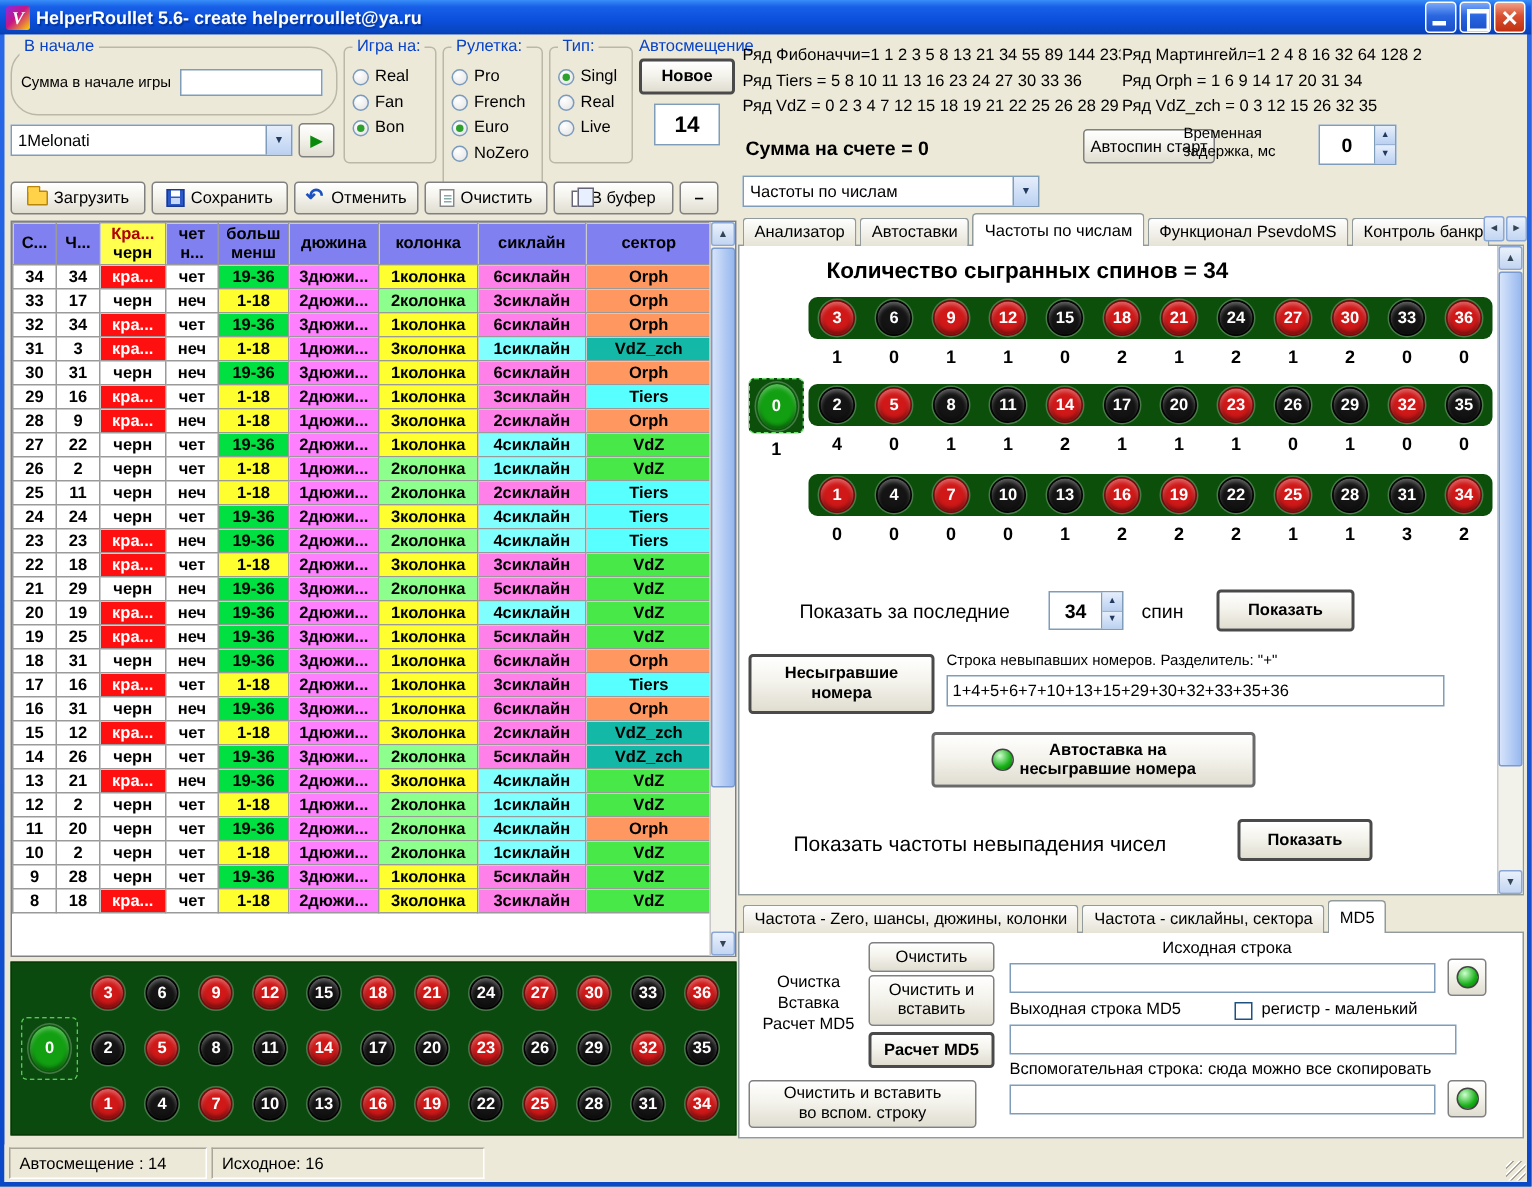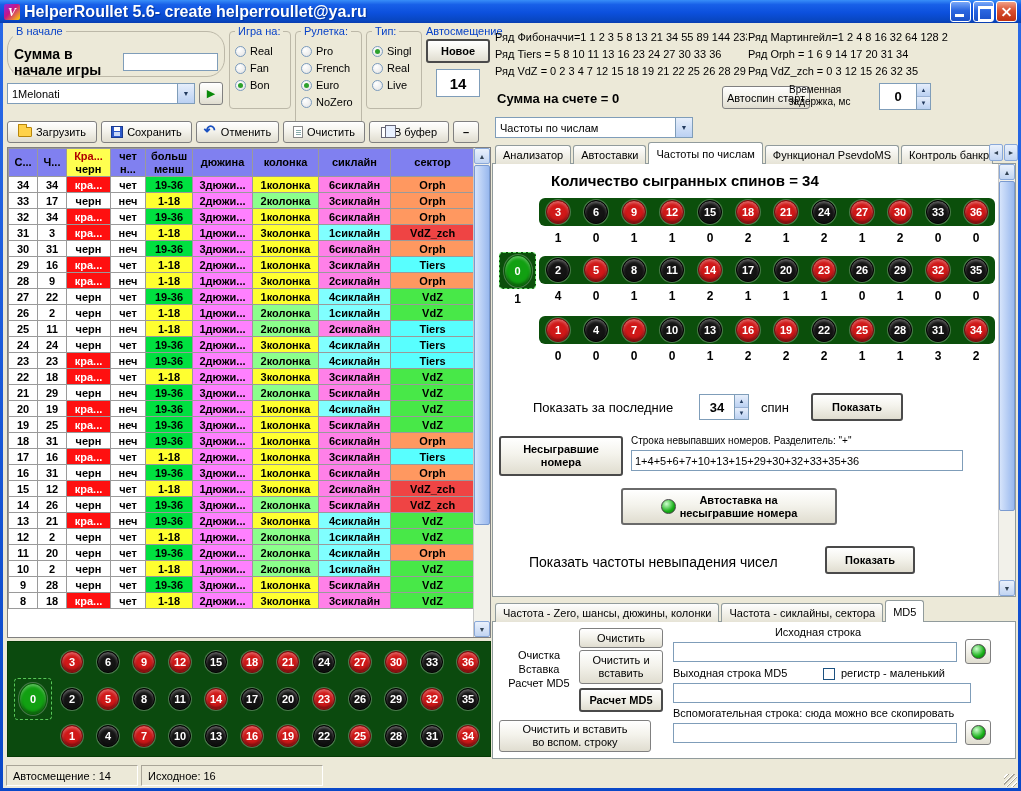--- a/index.html
+++ b/index.html
@@ -1,19 +1,19 @@
 <!DOCTYPE html>
 <html><head>
 <meta charset="utf-8">
 <style>
   html,body{margin:0;padding:0;background:#3A6EA5;font-family:"Liberation Sans",sans-serif;}
   *{box-sizing:border-box;}
   .win{position:relative;width:1021px;height:791px;background:linear-gradient(#2A6AE8,#0A48C8);overflow:hidden;}
   .titlebar{position:absolute;left:0;top:0;right:0;height:23px;background:linear-gradient(180deg,#388EF8 0%,#1860E8 20%,#0C50DD 55%,#0846C0 90%,#0A3CB0);display:flex;align-items:center;padding:0 4px;gap:4px;}
-  .title-text{color:#fff;font-weight:bold;font-size:16px;text-shadow:1px 1px 1px #00339A;flex:1;white-space:nowrap;overflow:hidden;}
+  .title-text{color:#fff;font-weight:bold;font-size:12px;text-shadow:1px 1px 1px #00339A;flex:1;white-space:nowrap;overflow:hidden;}
   .app-icon{width:16px;height:16px;border-radius:2px;background:linear-gradient(135deg,#8A2BE2 0%,#C71585 45%,#FFD700 100%);position:relative;flex:none;}
   .app-icon::after{content:"V";position:absolute;left:4px;top:1px;color:#fff;font:italic bold 12px "Liberation Serif",serif;}
   .winbtns{display:flex;gap:2px;}
   .wbtn{width:21px;height:21px;border-radius:3px;border:1px solid #fff;position:relative;background:linear-gradient(180deg,#7AA8F8,#2A66E0 45%,#1A50C8);}
   .wbtn.close{background:linear-gradient(180deg,#F0A088,#D85030 45%,#C03010);}
   .wbtn.min::after{content:"";position:absolute;left:4px;bottom:4px;width:9px;height:3px;background:#fff;}
   .wbtn.max::after{content:"";position:absolute;left:4px;top:4px;width:11px;height:10px;border:2px solid #fff;border-top-width:3px;}
   .wbtn.close::before,.wbtn.close::after{content:"";position:absolute;left:4px;top:9px;width:11px;height:2px;background:#fff;}
   .wbtn.close::before{transform:rotate(45deg);} .wbtn.close::after{transform:rotate(-45deg);}
   .client{position:absolute;left:3px;top:23px;width:1015px;height:765px;background:#ECE9D8;font-size:11px;color:#000;}
@@ -71,21 +71,21 @@
   .cell-high{background:#00E040;}
   .cell-low{background:#FFFF30;}
   .cell-dozen{background:#FF80FF;}
   .cell-col13{background:#FFFF30;}
   .cell-col2{background:#8CFF8C;}
   .cell-six-cyan{background:#80FFFF;}
   .cell-six-pink{background:#FF80E8;}
   .sec-orph{background:#FF9860;}
   .sec-tiers{background:#58FFFF;}
   .sec-vdz{background:#48E848;}
-  .sec-vdzz{background:#ef4444;text-align:center;}
+  .sec-vdzz{background:#14b8a6;text-align:center;}
 
   
   .vscroll{position:absolute;top:0;right:0;width:17px;bottom:0;background:#F2F1EA;border-left:1px solid #C8C8C8;}
   .sb-btn{position:absolute;left:0;width:16px;height:16px;background:linear-gradient(180deg,#EAF1FC,#C2D5F2);border:1px solid #89A8D8;border-radius:2px;display:flex;align-items:center;justify-content:center;}
   .sb-btn::after{font-size:7px;color:#345;}
   .sb-up{top:0;} .sb-up::after{content:"▲";}
   .sb-dn{bottom:0;} .sb-dn::after{content:"▼";}
   .sb-thumb{position:absolute;left:0;width:16px;background:linear-gradient(90deg,#D6E4FB,#98B8EE);border:1px solid #7A9AD0;border-radius:2px;}
 
   
@@ -143,21 +143,21 @@
       <div class="wbtn max"></div>
       <div class="wbtn close"></div>
     </div>
   </div>
 
   <div class="client">
 
     <div class="group" style="left:4px;top:8px;width:218px;height:46px;border-radius:18px;">
       <span class="glabel">В начале</span>
       <div style="display:flex;align-items:center;gap:6px;padding:14px 6px 0 6px;">
-        <span style="font-size:14px;font-weight:bold;">Сумма в начале игры</span>
+        <span style="font-size:10px;">Сумма в начале игры</span>
         <input class="input" style="position: static; width: 95px; height: 18px;" value="">
       </div>
     </div>
 
     <div class="combo" style="left:4px;top:60px;width:188px;height:21px;">
       <span class="combo-text">1Melonati</span>
       <span class="combo-arrow"></span>
     </div>
     <div class="btn" style="left:196px;top:59px;width:24px;height:23px;">
         <span class="ic ic-play"></span>

